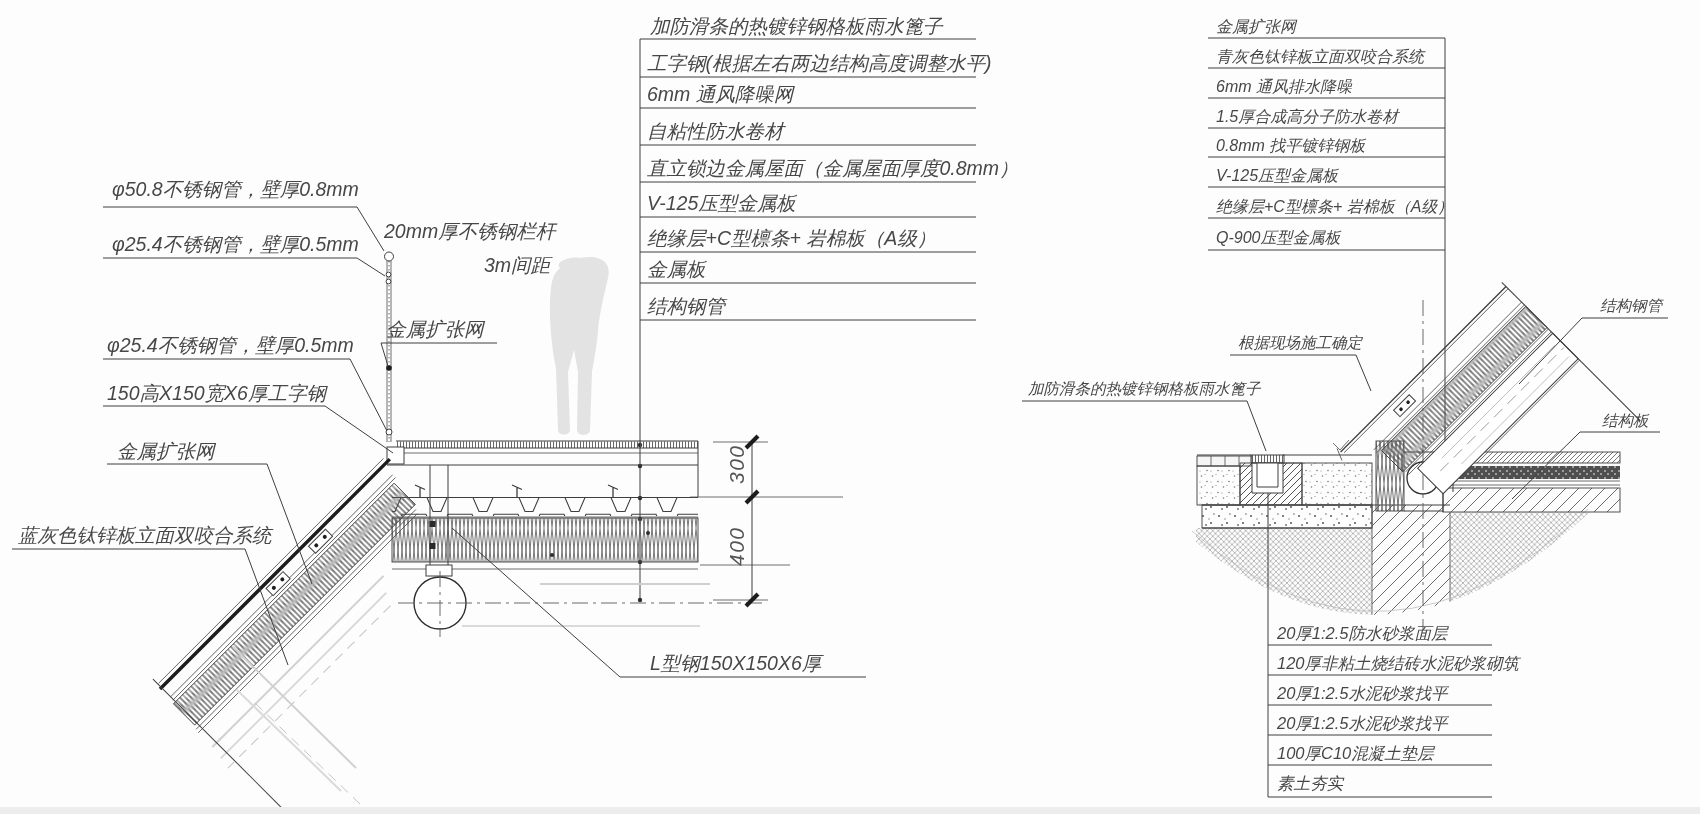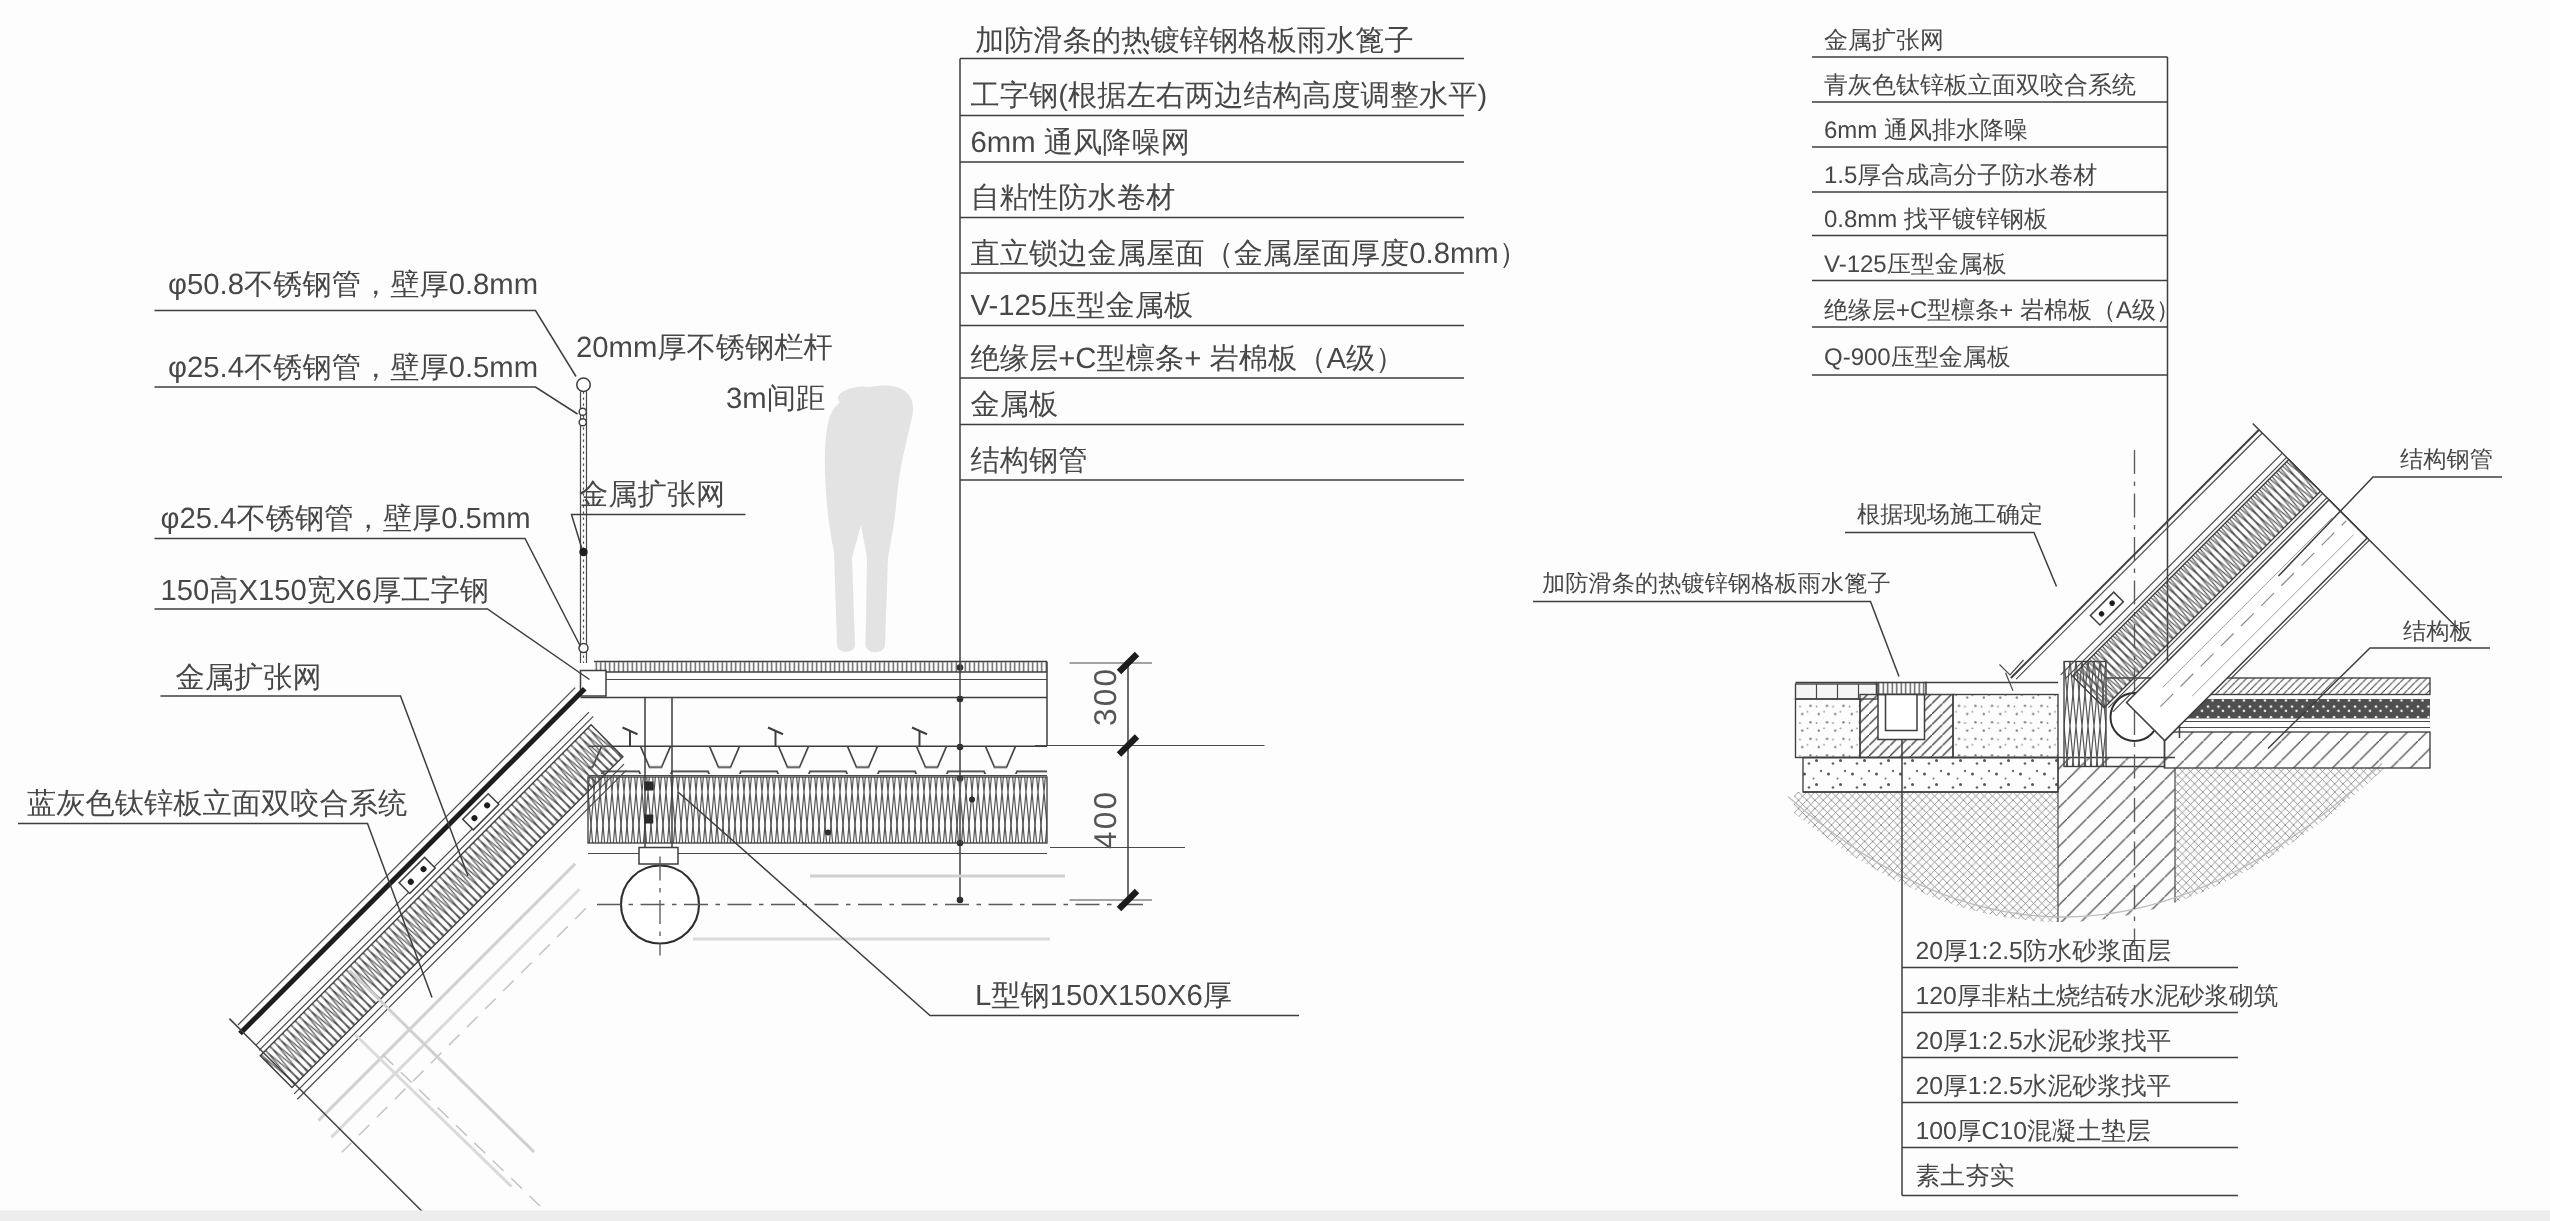--- a/index.html
+++ b/index.html
@@ -1,16 +1,16 @@
 <!DOCTYPE html>
 <html><head>
 <meta charset="utf-8">
 <style>
   html,body{margin:0;padding:0;background:#fff;}
-  .canvas{position:relative;width:1700px;height:814px;background:#fdfdfd;overflow:hidden;}
+  .canvas{position:relative;width:1700px;height:814px;background:#fdfdfd;overflow:hidden;font-style:italic;}
   svg{position:absolute;left:0;top:0;}
   .ln{stroke:#3e3e3e;stroke-width:1;fill:none;}
   .thin{stroke:#4a4a4a;stroke-width:.8;fill:none;}
   .thick{stroke:#1d1d1d;stroke-width:3.4;fill:none;}
   .med{stroke:#3e3e3e;stroke-width:1.3;fill:none;}
   .ghost{stroke:#d0d0d0;stroke-width:2;fill:none;}
   .ghost2{stroke:#dadada;stroke-width:2;fill:none;}
   .gdash{stroke:#c4c4c4;stroke-width:1;fill:none;stroke-dasharray:10 7;}
   .dashdot{stroke:#5a5a5a;stroke-width:.9;fill:none;stroke-dasharray:16 5 3 5;}
   .tick{stroke:#1c1c1c;stroke-width:4.2;fill:none;}

